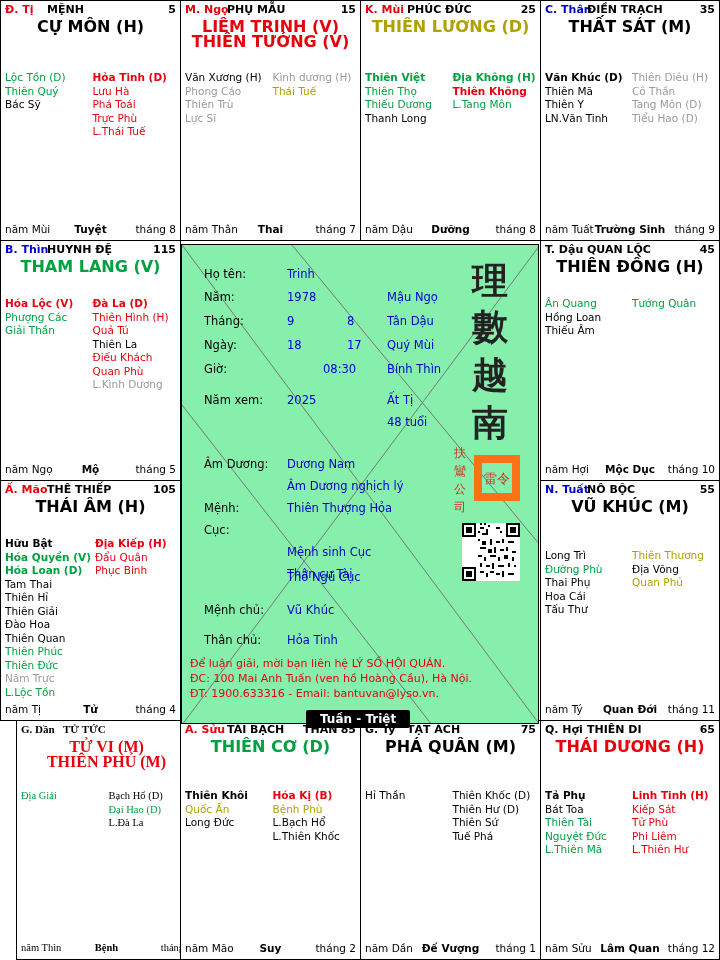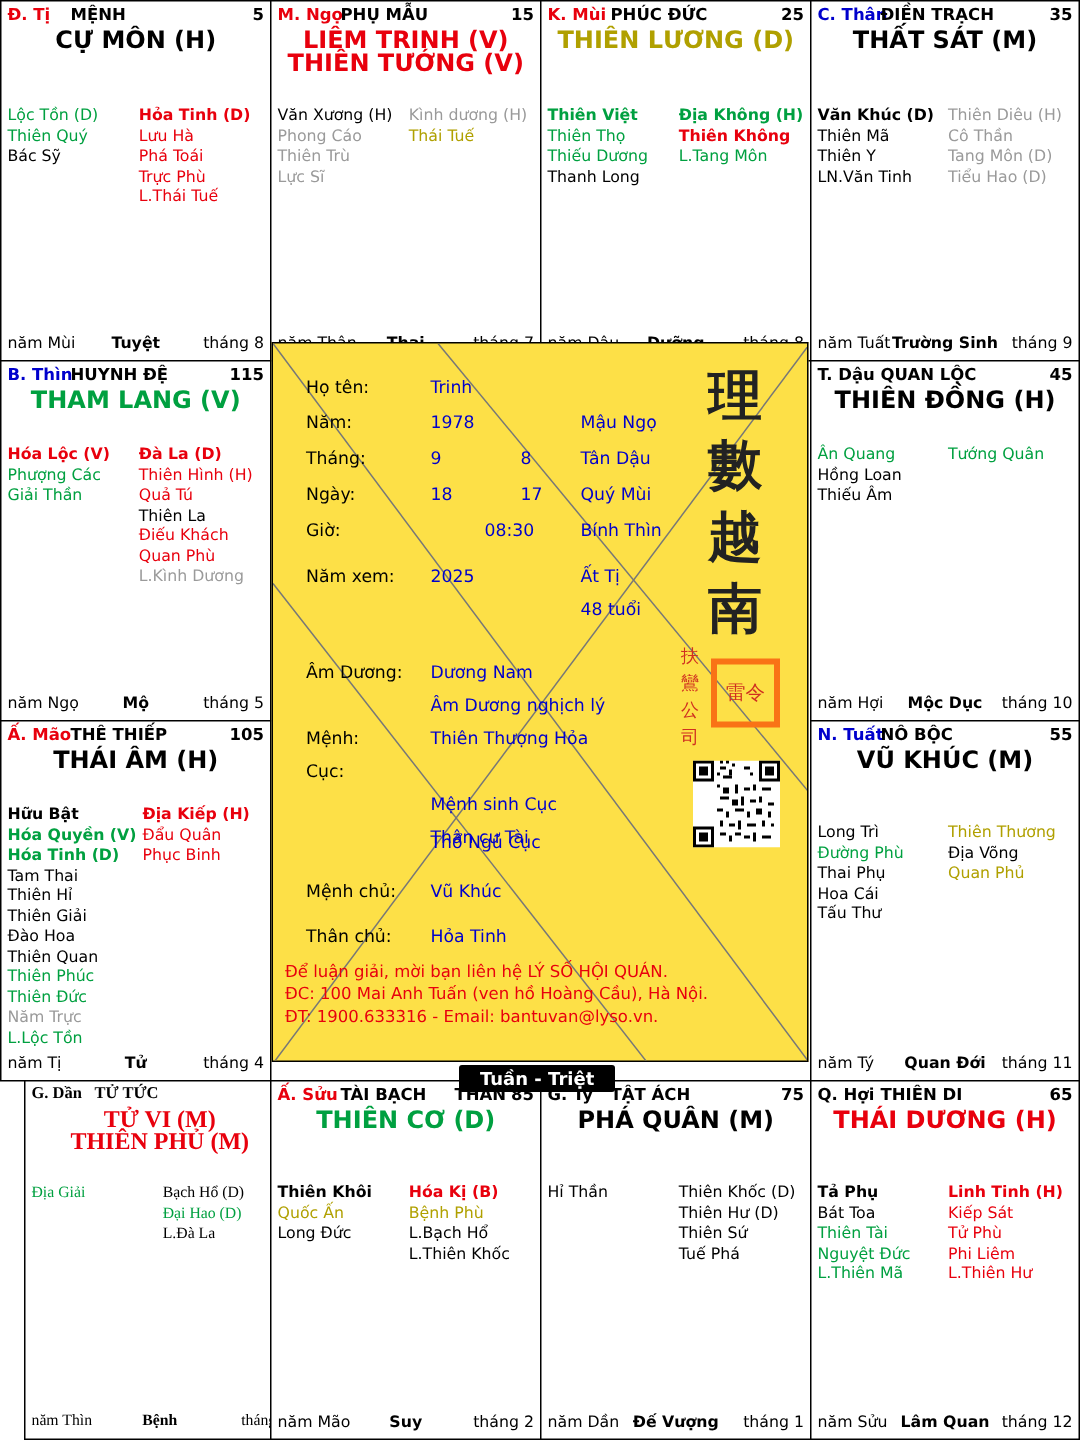--- a/index.html
+++ b/index.html
@@ -50,38 +50,38 @@
   .c-green { color:#00a040; }
   .c-blue { color:#0000cc; }
   .c-black { color:#000000; }
   .c-gray { color:#9a9a9a; }
   .c-olive { color:#b0a000; }
   .bold { font-weight:bold; }
 
   
   #center {
     position:absolute;
-    left:181px; top:228px; width:358px; height:480px;
+    left:181px; top:244px; width:358px; height:480px;
     border:1px solid #000;
-    background:#fde047;
+    background:#86efac;
     overflow:hidden;
   }
   #center .lbl { position:absolute; color:#000; font-size:11.5px; }
   #center .val { position:absolute; color:#0000cc; font-size:11.5px; }
   .cjk {
     position:absolute;
     font-family:"DejaVu Sans", sans-serif;
     color:#222;
     font-size:36px;
     font-weight:bold;
     line-height:40px;
   }
   .seal {
     position:absolute;
-    border:4px solid #f97316;
+    border:8px solid #f97316;
     color:#d03020;
     font-size:10px;
     line-height:11px;
     text-align:left;
     padding:2px;
   }
   .qr { position:absolute; width:58px; height:58px; }
   .footnote {
     position:absolute; left:8px; right:6px; bottom:22px;
     color:#e8000d; font-size:11px; line-height:15px;
@@ -288,21 +288,21 @@
       <span class="palace">THÊ THIẾP</span>
       <span class="num">105</span>
     </div>
     <div class="mainstar c-black">
       <span class="l2">THÁI ÂM (H)</span>
     </div>
     <div class="cols" style="top:56px;">
       <div class="col">
         <div class="c-black bold">Hữu Bật</div>
         <div class="c-green bold">Hóa Quyền (V)</div>
-        <div class="c-green bold">Hóa Tinh (D)</div>
+        <div class="c-green bold">Hóa Loan (D)</div>
         <div class="c-black">Tam Thai</div>
         <div class="c-black">Thiên Hỉ</div>
         <div class="c-black">Thiên Giải</div>
         <div class="c-black">Đào Hoa</div>
         <div class="c-black">Thiên Quan</div>
         <div class="c-green">Thiên Phúc</div>
         <div class="c-green">Thiên Đức</div>
         <div class="c-gray">Năm Trực</div>
         <div class="c-green">L.Lộc Tồn</div>
       </div>

